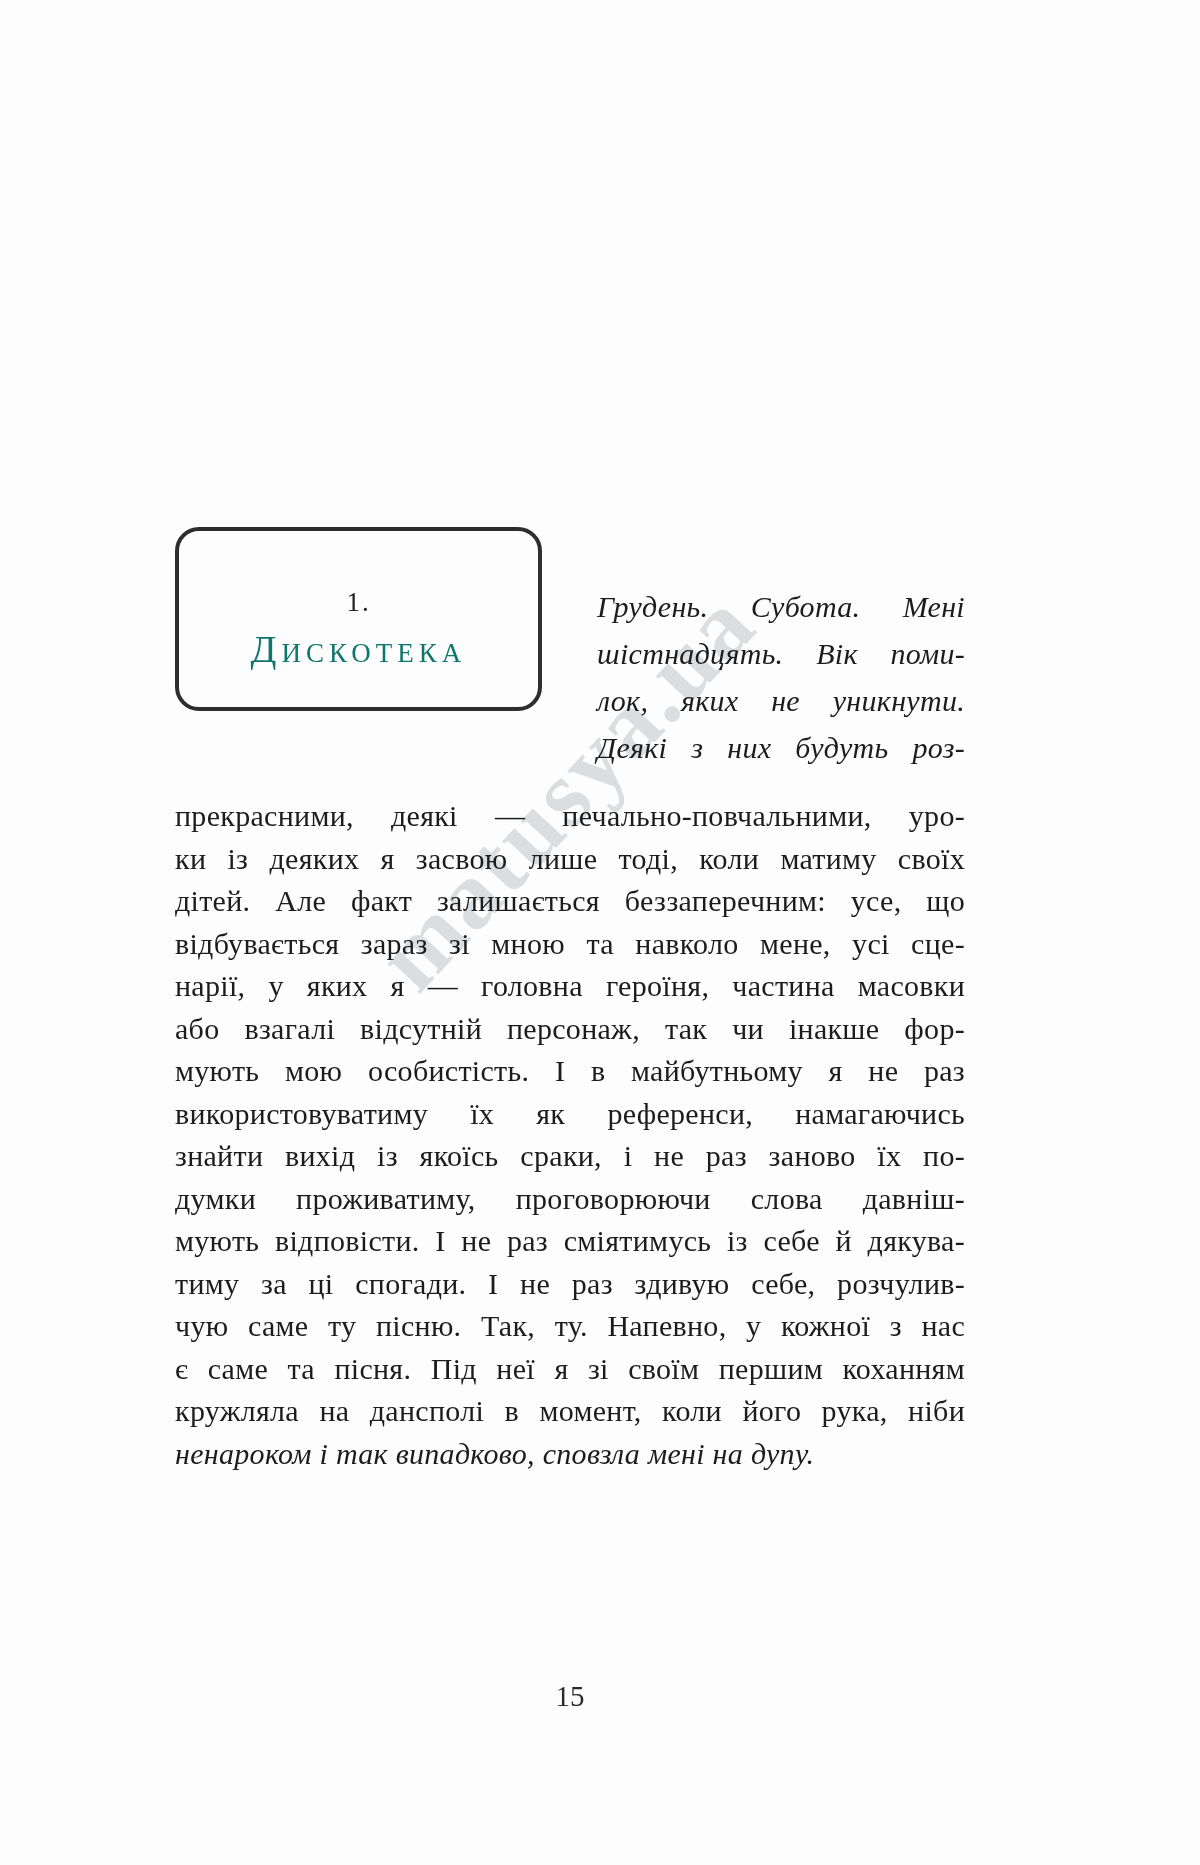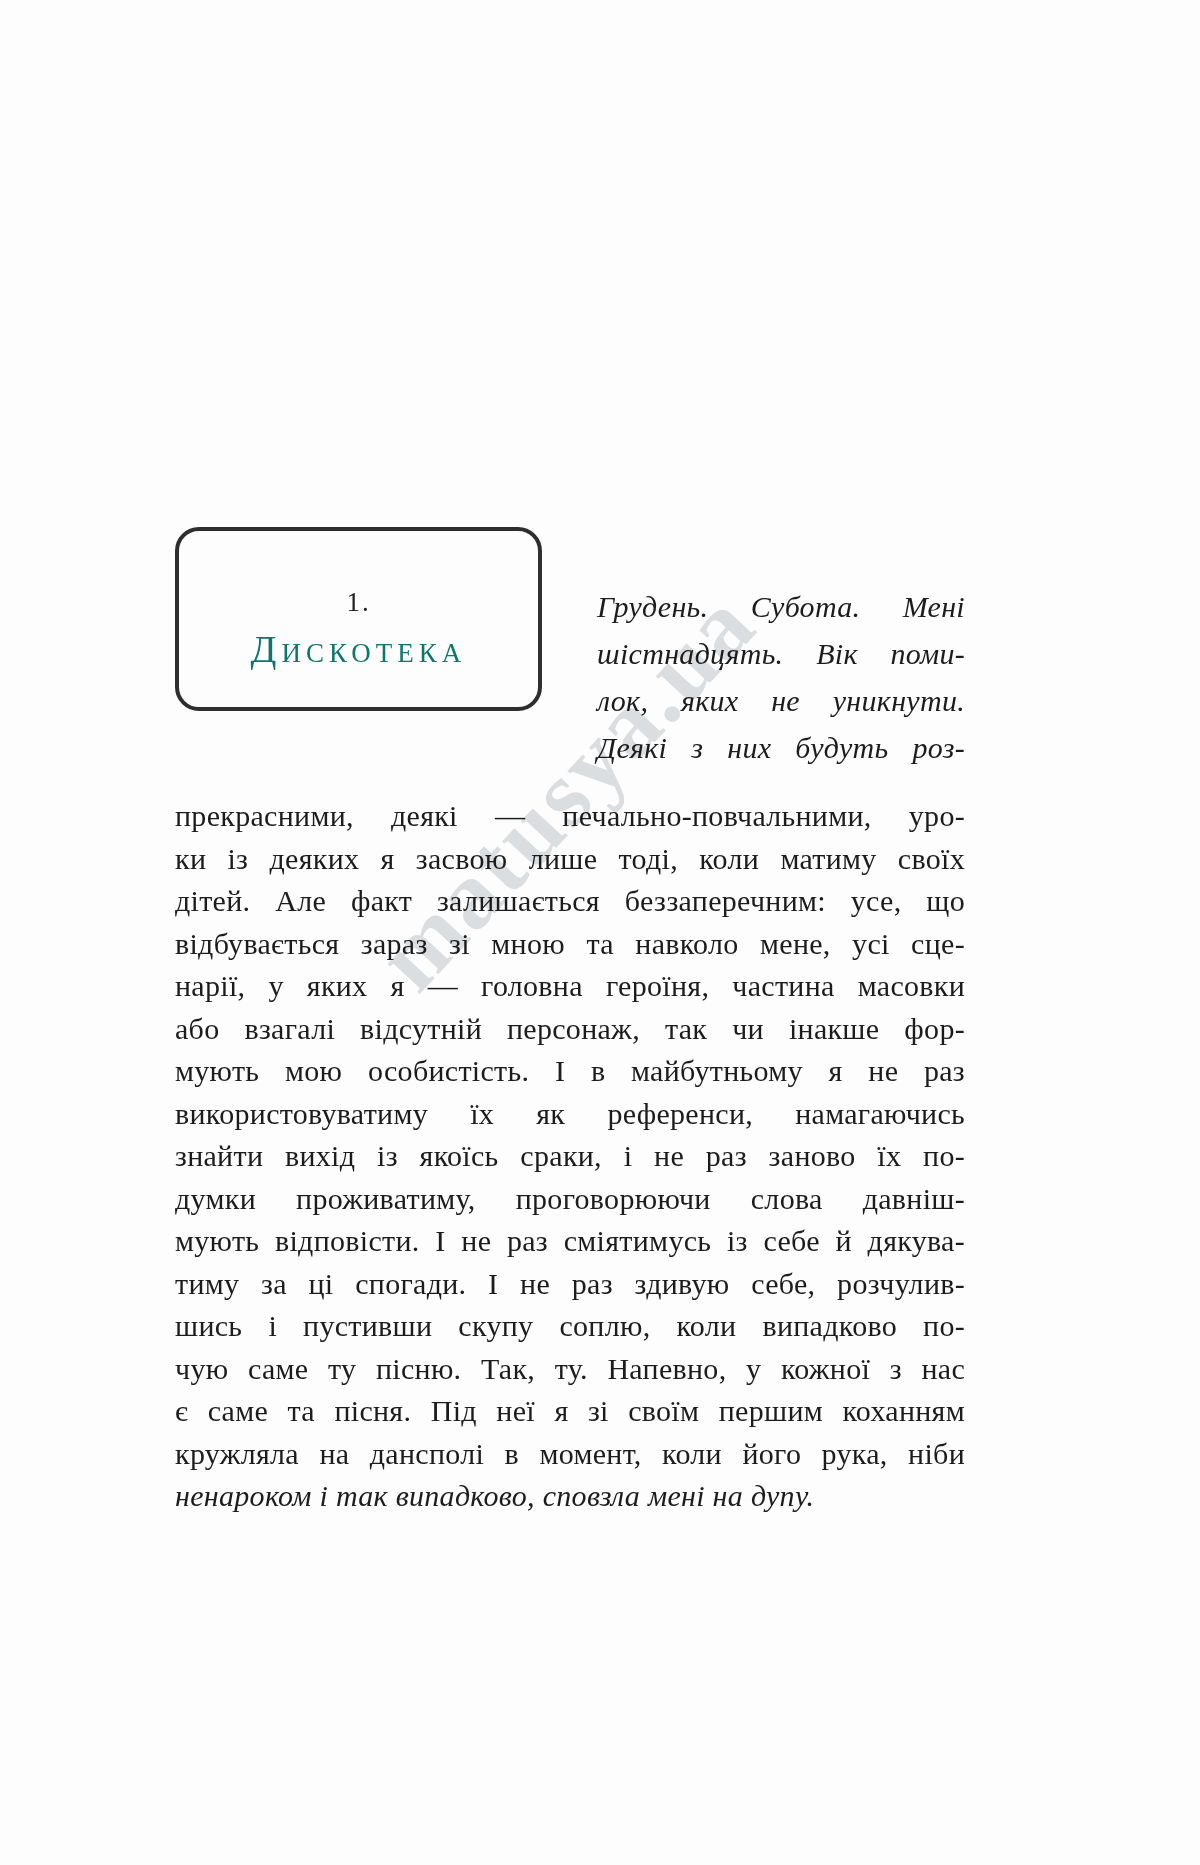--- a/index.html
+++ b/index.html
@@ -137,23 +137,23 @@
       <div class="jline">дітей. Але факт залишається беззаперечним: усе, що</div>
       <div class="jline">відбувається зараз зі мною та навколо мене, усі сце-</div>
       <div class="jline">нарії, у яких я — головна героїня, частина масовки</div>
       <div class="jline">або взагалі відсутній персонаж, так чи інакше фор-</div>
       <div class="jline">мують мою особистість. І в майбутньому я не раз</div>
       <div class="jline">використовуватиму їх як референси, намагаючись</div>
       <div class="jline">знайти вихід із якоїсь сраки, і не раз заново їх по-</div>
       <div class="jline">думки проживатиму, проговорюючи слова давніш-</div>
       <div class="jline">мують відповісти. І не раз сміятимусь із себе й дякува-</div>
       <div class="jline">тиму за ці спогади. І не раз здивую себе, розчулив-</div>
-      <div class="jline">шись і пустивши скупу соплю, коли випадково по-</div>
       <div class="jline">чую саме ту пісню. Так, ту. Напевно, у кожної з нас</div>
       <div class="jline">є саме та пісня. Під неї я зі своїм першим коханням</div>
       <div class="jline">кружляла на дансполі в момент, коли його рука, ніби</div>
       <div class="jline last">ненароком і так випадково, сповзла мені на дупу.</div>
     </div>
 
   </div>
 
+  <div class="page-number">15</div>
 
 </div>
 
 </body></html>

